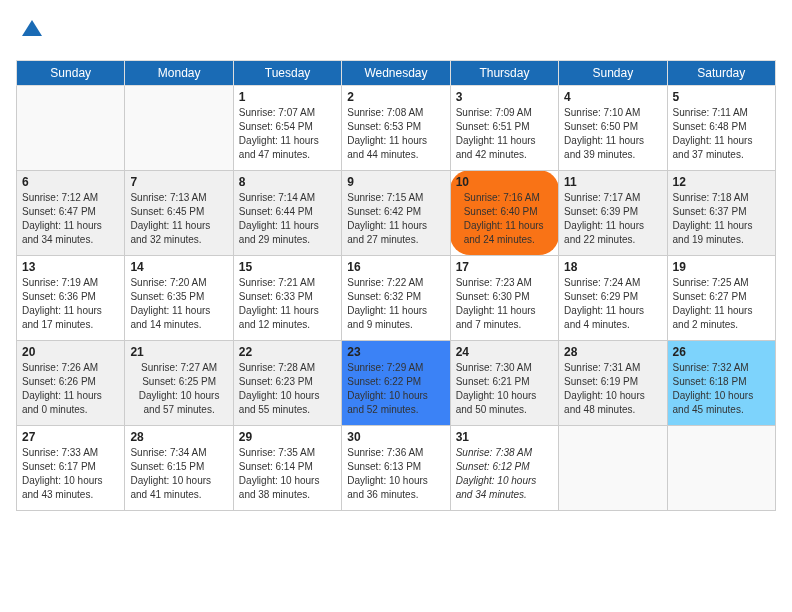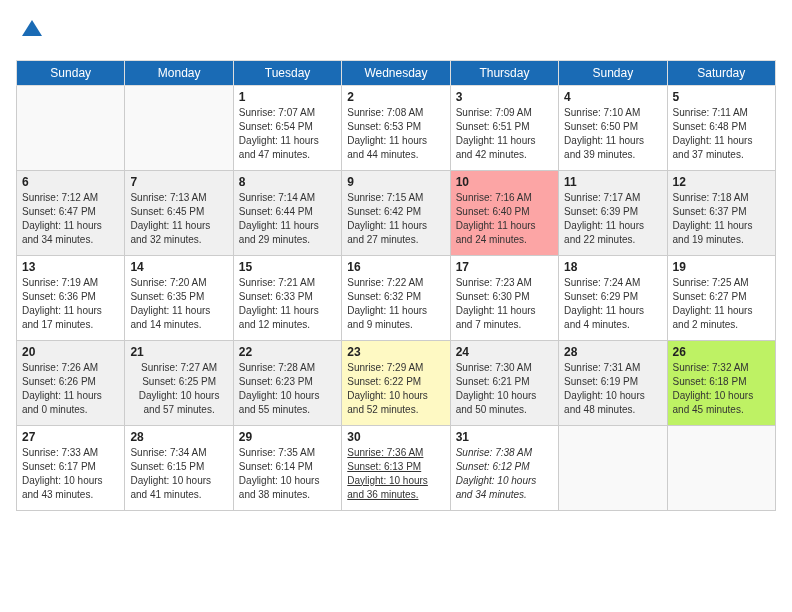--- a/index.html
+++ b/index.html
@@ -173,23 +173,23 @@
           <div class="day-info" style="white-space: pre-line;">Sunrise: 7:14 AM
 Sunset: 6:44 PM
 Daylight: 11 hours and 29 minutes.</div>
         </td>
         <td style="background: rgb(240, 240, 240);">
           <div class="day-number">9</div>
           <div class="day-info" style="white-space: pre-line;">Sunrise: 7:15 AM
 Sunset: 6:42 PM
 Daylight: 11 hours and 27 minutes.</div>
         </td>
-        <td style="background: #fca5a5;">
+        <td style="background: #f97316; border-radius: 20px;">
           <div class="day-number">10</div>
-          <div class="day-info" style="white-space: pre-line;">Sunrise: 7:16 AM
+          <div class="day-info" style="white-space: pre-line; margin-left: 8px;">Sunrise: 7:16 AM
 Sunset: 6:40 PM
 Daylight: 11 hours and 24 minutes.</div>
         </td>
         <td style="background: rgb(240, 240, 240);">
           <div class="day-number">11</div>
           <div class="day-info" style="white-space: pre-line;">Sunrise: 7:17 AM
 Sunset: 6:39 PM
 Daylight: 11 hours and 22 minutes.</div>
         </td>
         <td style="background: rgb(240, 240, 240);">
@@ -255,39 +255,39 @@
           <div class="day-info" style="white-space: pre-line; text-align: center;">Sunrise: 7:27 AM
 Sunset: 6:25 PM
 Daylight: 10 hours and 57 minutes.</div>
         </td>
         <td style="background: rgb(240, 240, 240);">
           <div class="day-number">22</div>
           <div class="day-info" style="white-space: pre-line;">Sunrise: 7:28 AM
 Sunset: 6:23 PM
 Daylight: 10 hours and 55 minutes.</div>
         </td>
-        <td style="background: #fef9c3;">
+        <td style="background: #3b82f6;">
           <div class="day-number">23</div>
           <div class="day-info" style="white-space: pre-line;">Sunrise: 7:29 AM
 Sunset: 6:22 PM
 Daylight: 10 hours and 52 minutes.</div>
         </td>
         <td style="background: rgb(240, 240, 240);">
           <div class="day-number">24</div>
           <div class="day-info" style="white-space: pre-line;">Sunrise: 7:30 AM
 Sunset: 6:21 PM
 Daylight: 10 hours and 50 minutes.</div>
         </td>
         <td style="background: rgb(240, 240, 240);">
           <div class="day-number">28</div>
           <div class="day-info" style="white-space: pre-line;">Sunrise: 7:31 AM
 Sunset: 6:19 PM
 Daylight: 10 hours and 48 minutes.</div>
         </td>
-        <td style="background: #bef264;">
+        <td style="background: #7dd3fc;">
           <div class="day-number">26</div>
           <div class="day-info" style="white-space: pre-line;">Sunrise: 7:32 AM
 Sunset: 6:18 PM
 Daylight: 10 hours and 45 minutes.</div>
         </td>
       </tr>
       <tr>
         <td>
           <div class="day-number">27</div>
           <div class="day-info" style="white-space: pre-line;">Sunrise: 7:33 AM
@@ -301,21 +301,21 @@
 Daylight: 10 hours and 41 minutes.</div>
         </td>
         <td>
           <div class="day-number">29</div>
           <div class="day-info" style="white-space: pre-line;">Sunrise: 7:35 AM
 Sunset: 6:14 PM
 Daylight: 10 hours and 38 minutes.</div>
         </td>
         <td>
           <div class="day-number">30</div>
-          <div class="day-info" style="white-space: pre-line; text-decoration: underline;">Sunrise: 7:36 AM
+          <div class="day-info" style="white-space: pre-line;">Sunrise: 7:36 AM
 Sunset: 6:13 PM
 Daylight: 10 hours and 36 minutes.</div>
         </td>
         <td>
           <div class="day-number">31</div>
           <div class="day-info" style="white-space: pre-line; font-style: italic;">Sunrise: 7:38 AM
 Sunset: 6:12 PM
 Daylight: 10 hours and 34 minutes.</div>
         </td>
         <td class="empty-cell"></td>

